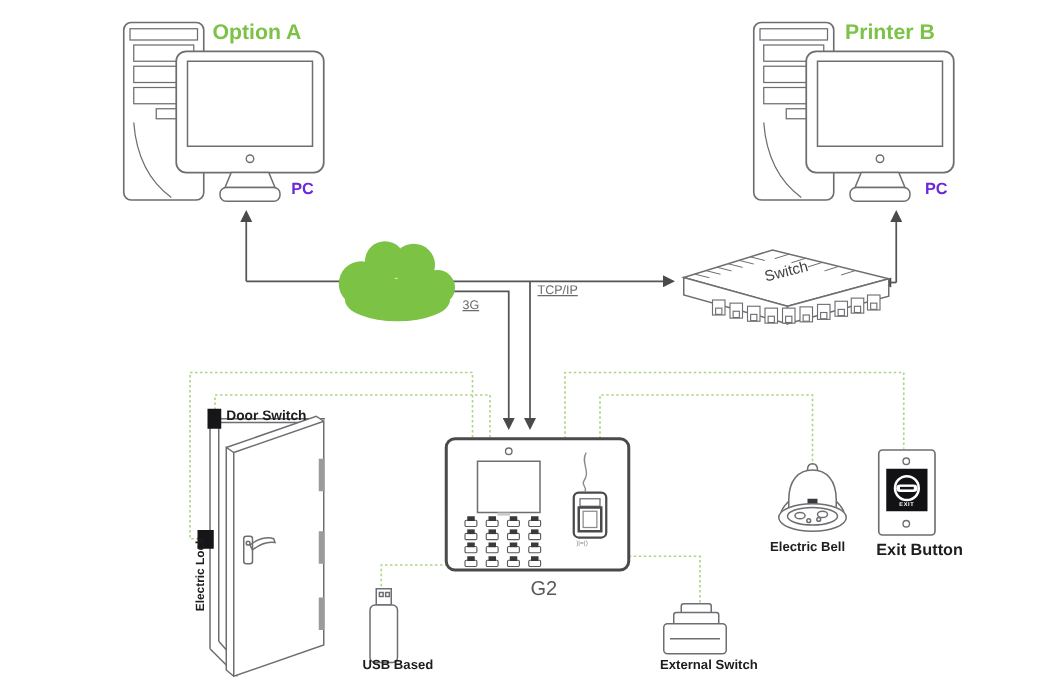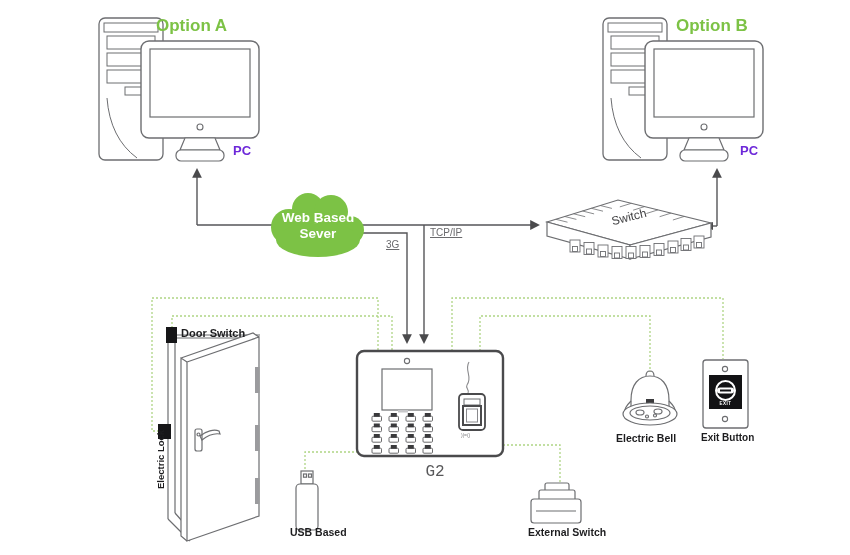--- a/index.html
+++ b/index.html
@@ -10,21 +10,21 @@
   .lbl-green{color:#7cc245;font-weight:700;font-size:17px;}
   .lbl-pc{font-size:13px;font-weight:700;color:#6d28d9;}
   .lbl-gray{color:#6a6a6d;font-weight:400;font-size:10px;text-decoration:underline;}
   .cloud-text{position:absolute;left:276px;top:210px;width:84px;text-align:center;color:#fff;
               font-weight:700;font-size:13.5px;line-height:16px;}
   .rot-lock{position:absolute;left:155px;top:489px;transform:rotate(-90deg);transform-origin:0 0;
             font-size:9.5px;font-weight:600;color:#1d1d1f;white-space:nowrap;}
   .switch-lbl{position:absolute;left:597px;top:210px;width:64px;text-align:center;
               transform:rotate(-14deg);font-size:12px;color:#3f3f41;font-weight:400;}
   .g2-lbl{position:absolute;left:420px;top:463px;width:30px;text-align:center;font-size:16px;
-          color:#58585a;font-weight:400;font-family:Liberation Mono, monospace;}
+          color:#58585a;font-weight:400;}
   .micro{position:absolute;left:461px;top:432px;font-size:5px;color:#808083;font-weight:400;}
   .exit-micro{position:absolute;left:709px;top:401px;width:33px;text-align:center;font-size:4.5px;
               color:#fff;font-weight:700;letter-spacing:.5px;}
 </style>
 </head>
 <body>
 
 <div class="stage">
 
 <svg width="850" height="555" viewBox="0 0 850 555">
@@ -207,39 +207,35 @@
     <rect x="703" y="360" width="45" height="68" rx="3" fill="#fff" stroke="#6d6e71" stroke-width="1.3"></rect>
     <circle cx="725" cy="369" r="2.6" fill="none" stroke="#6d6e71" stroke-width="1.1"></circle>
     <circle cx="725" cy="419" r="2.6" fill="none" stroke="#6d6e71" stroke-width="1.1"></circle>
     <rect x="709" y="375" width="33" height="34" fill="#121214"></rect>
     <circle cx="725.5" cy="390.5" r="9.5" fill="none" stroke="#fff" stroke-width="2"></circle>
     <rect x="717" y="387.5" width="17" height="6" rx="3" fill="#fff"></rect>
     <rect x="720" y="389.5" width="11" height="2" fill="#121214"></rect>
   </g>
 </svg>
 
-<span class="lbl lbl-green" style="left:156px;top:16px">Option A</span>
-<span class="lbl lbl-green" style="left:676px;top:16px">Option B</span>
+<span class="lbl lbl-green" style="left:170px;top:16px">Option A</span>
+<span class="lbl lbl-green" style="left:676px;top:16px">Printer B</span>
 <span class="lbl lbl-pc" style="left:233px;top:143px">PC</span>
 <span class="lbl lbl-pc" style="left:740px;top:143px">PC</span>
 
-<div class="cloud-text">
-  <div>Web Based</div>
-  <div>Sever</div>
-</div>
-
-<span class="lbl lbl-gray" style="left:386px;top:239px">3G</span>
+
+<span class="lbl lbl-gray" style="left:370px;top:239px">3G</span>
 <span class="lbl lbl-gray" style="left:430px;top:227px">TCP/IP</span>
 <span class="switch-lbl">Switch</span>
 
 <span class="lbl" style="left:181px;top:327px">Door Switch</span>
 <span class="rot-lock">Electric Lock</span>
 
 <span class="g2-lbl">G2</span>
 <span class="micro">)|=()</span>
 
 <span class="lbl" style="left:290px;top:526px;font-size:10.5px">USB Based</span>
 <span class="lbl" style="left:528px;top:526px;font-size:10.5px">External Switch</span>
 <span class="lbl" style="left:616px;top:432px;font-size:10.5px">Electric Bell</span>
-<span class="lbl" style="left:701px;top:432px;font-size:10px">Exit Button</span>
+<span class="lbl" style="left:701px;top:432px;font-size:13px">Exit Button</span>
 <span class="exit-micro">EXIT</span>
 
 </div>
 
 </body></html>

